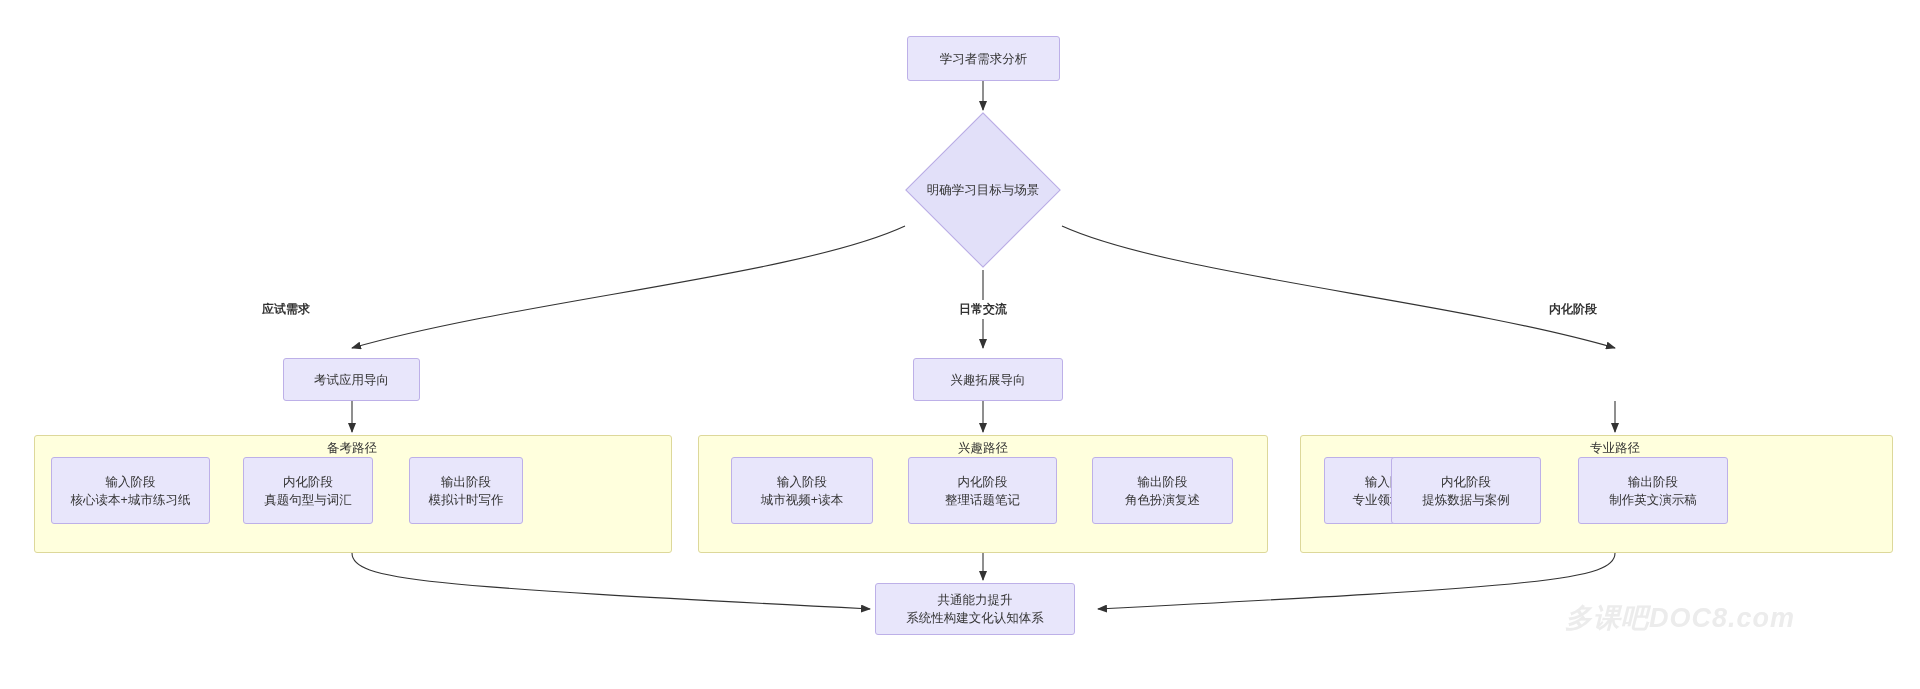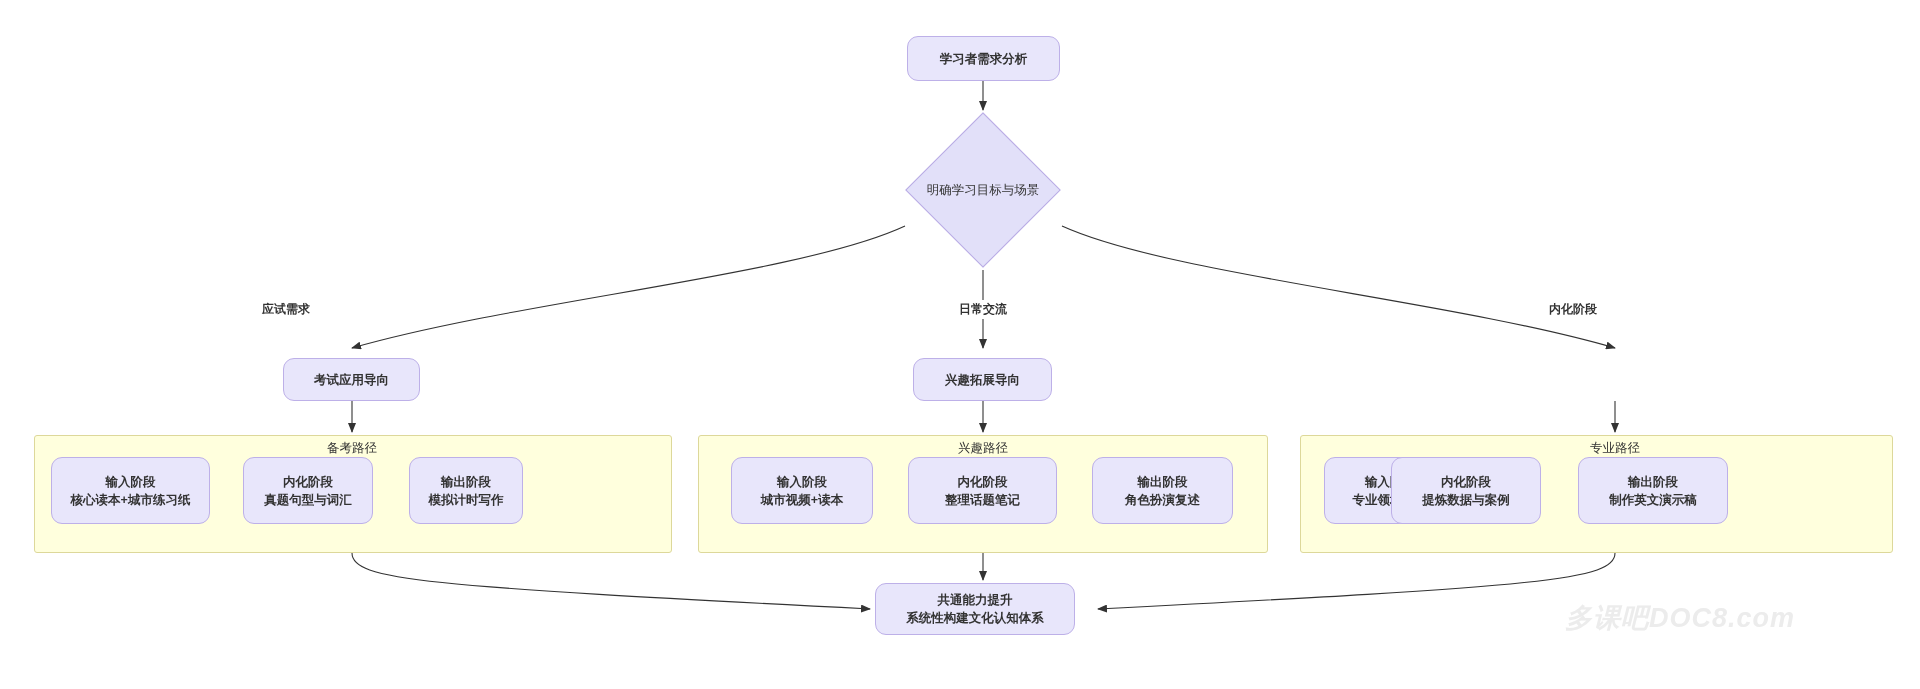--- a/index.html
+++ b/index.html
@@ -23,30 +23,29 @@
     top: 0;
     width: 1920px;
     height: 689px;
     pointer-events: none;
   }
   .node {
     position: absolute;
     box-sizing: border-box;
     background: #e8e6fb;
     border: 1px solid #bdb0e8;
-    border-radius: 11px;
+    border-radius: 3px;
     display: flex;
     flex-direction: column;
     justify-content: center;
     color: #333333;
     font-size: 12.5px;
     line-height: 18px;
     text-align: center;
     z-index: 3;
-    font-weight: bold;
   }
   .node .l2 { white-space: nowrap; }
   .cluster {
     position: absolute;
     box-sizing: border-box;
     background: #ffffdd;
     border: 1px solid #ddd89a;
     border-radius: 3px;
     z-index: 1;
   }
@@ -154,21 +153,21 @@
     <div class="dlabel" style="width:200px; left:-45px;">明确学习目标与场景</div>
   </div>
 
   <div class="edge-label" style="left:286px; top:300px;">应试需求</div>
   <div class="edge-label" style="left:983px; top:300px;">日常交流</div>
   <div class="edge-label" style="left:1573px; top:300px;">内化阶段</div>
 
   <div class="node" style="left:283px; top:358px; width:137px; height:43px;">
     <span>考试应用导向</span>
   </div>
-  <div class="node" style="left:913px; top:358px; width:139px; height:43px;">
+  <div class="node" style="left:913px; top:358px; width:150px; height:43px;">
     <span>兴趣拓展导向</span>
   </div>
 
   <div class="cluster" style="left:34px; top:435px; width:638px; height:118px;"></div>
   <div class="cluster-label" style="left:352px; top:440px;">备考路径</div>
 
   <div class="node" style="left:51px; top:457px; width:159px; height:67px;">
     <span class="l1">输入阶段</span>
     <span class="l2">核心读本+城市练习纸</span>
   </div>

